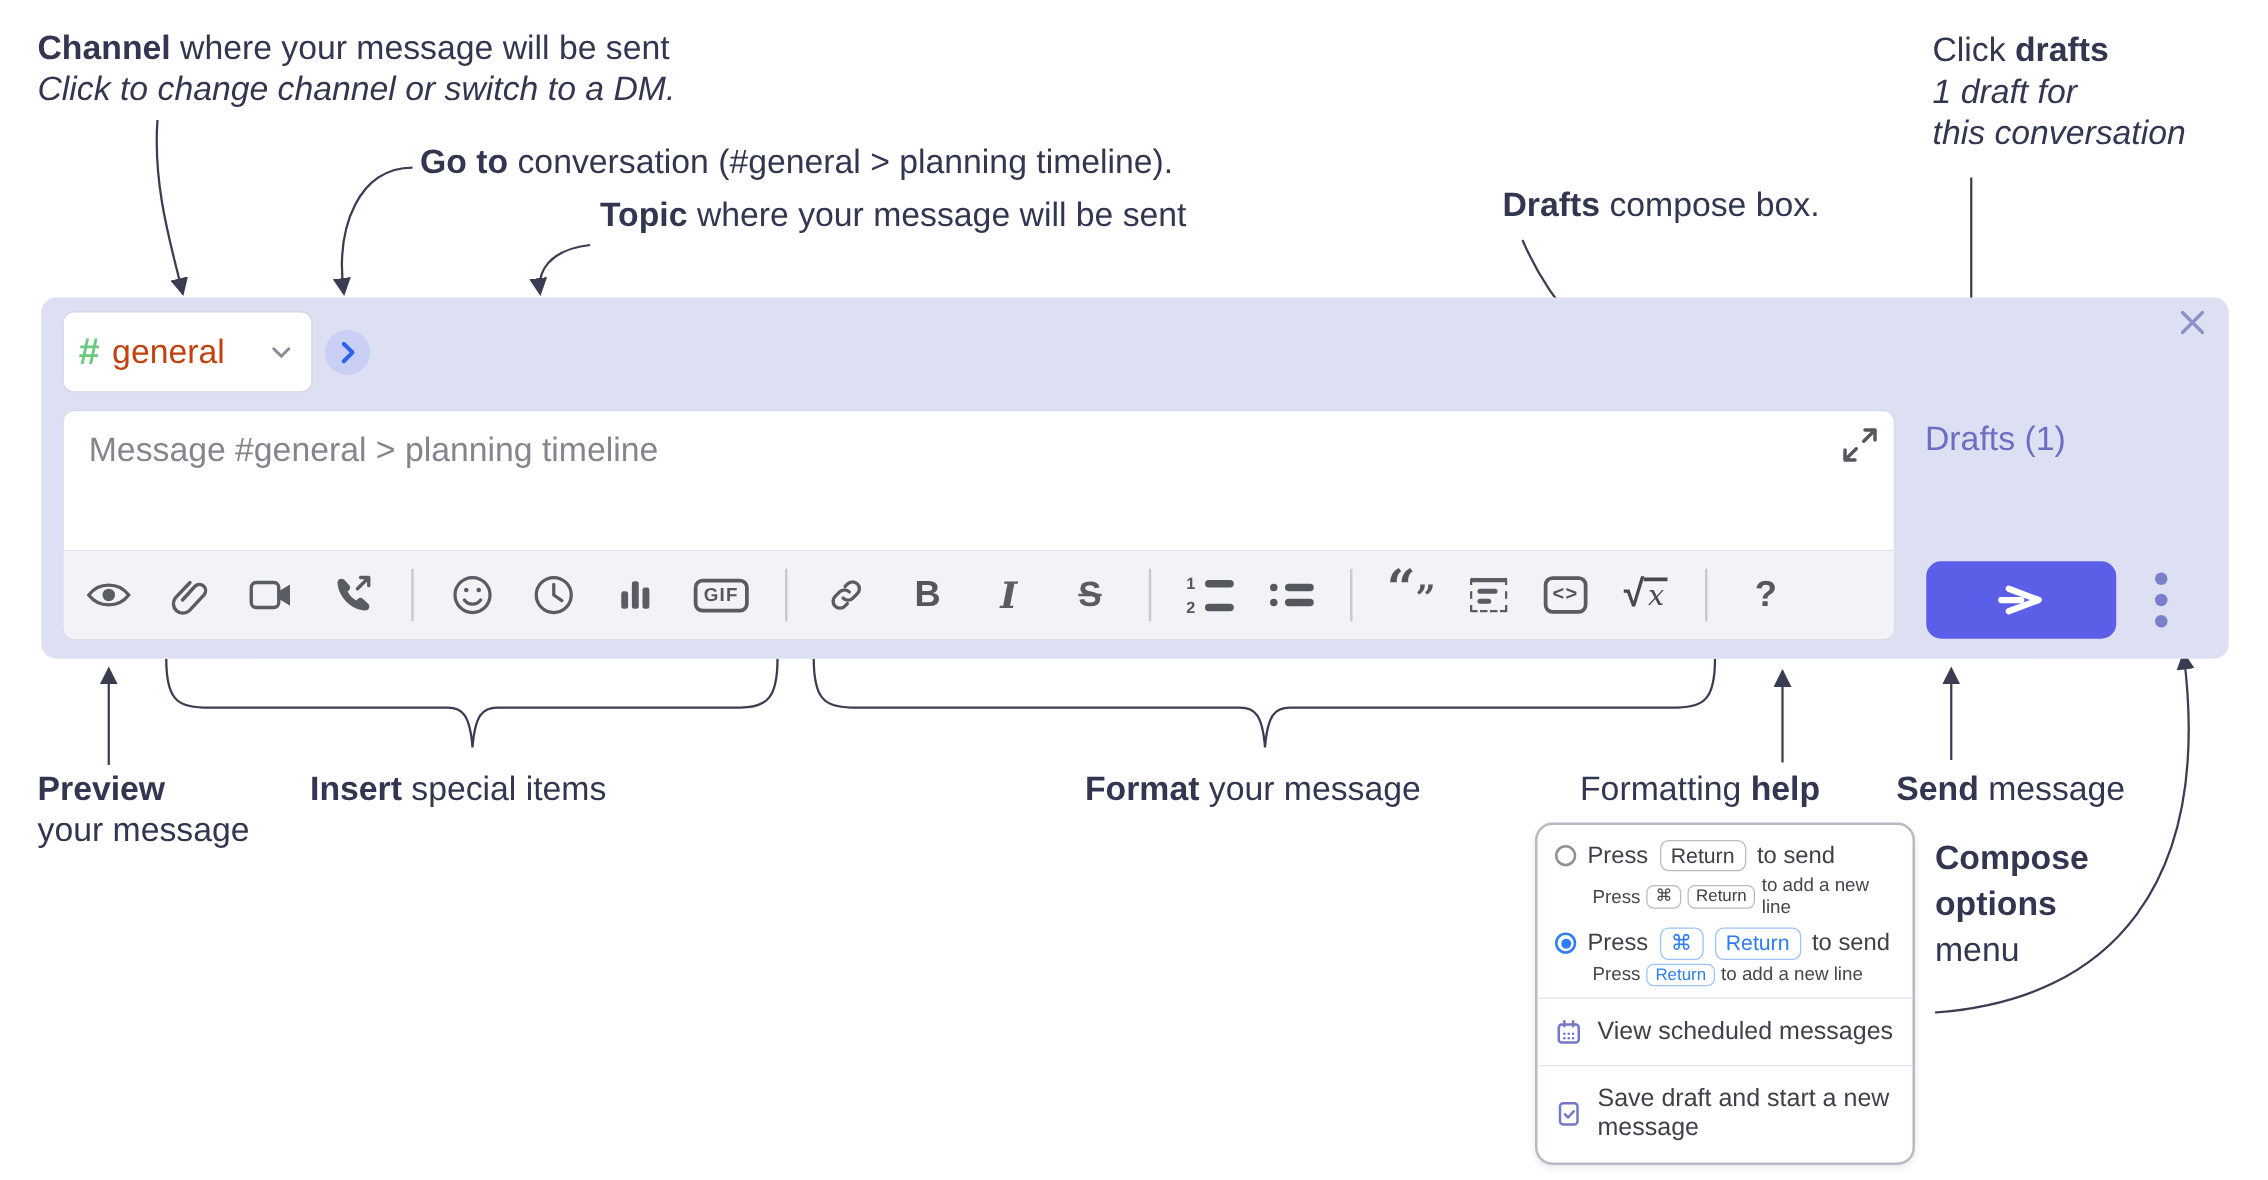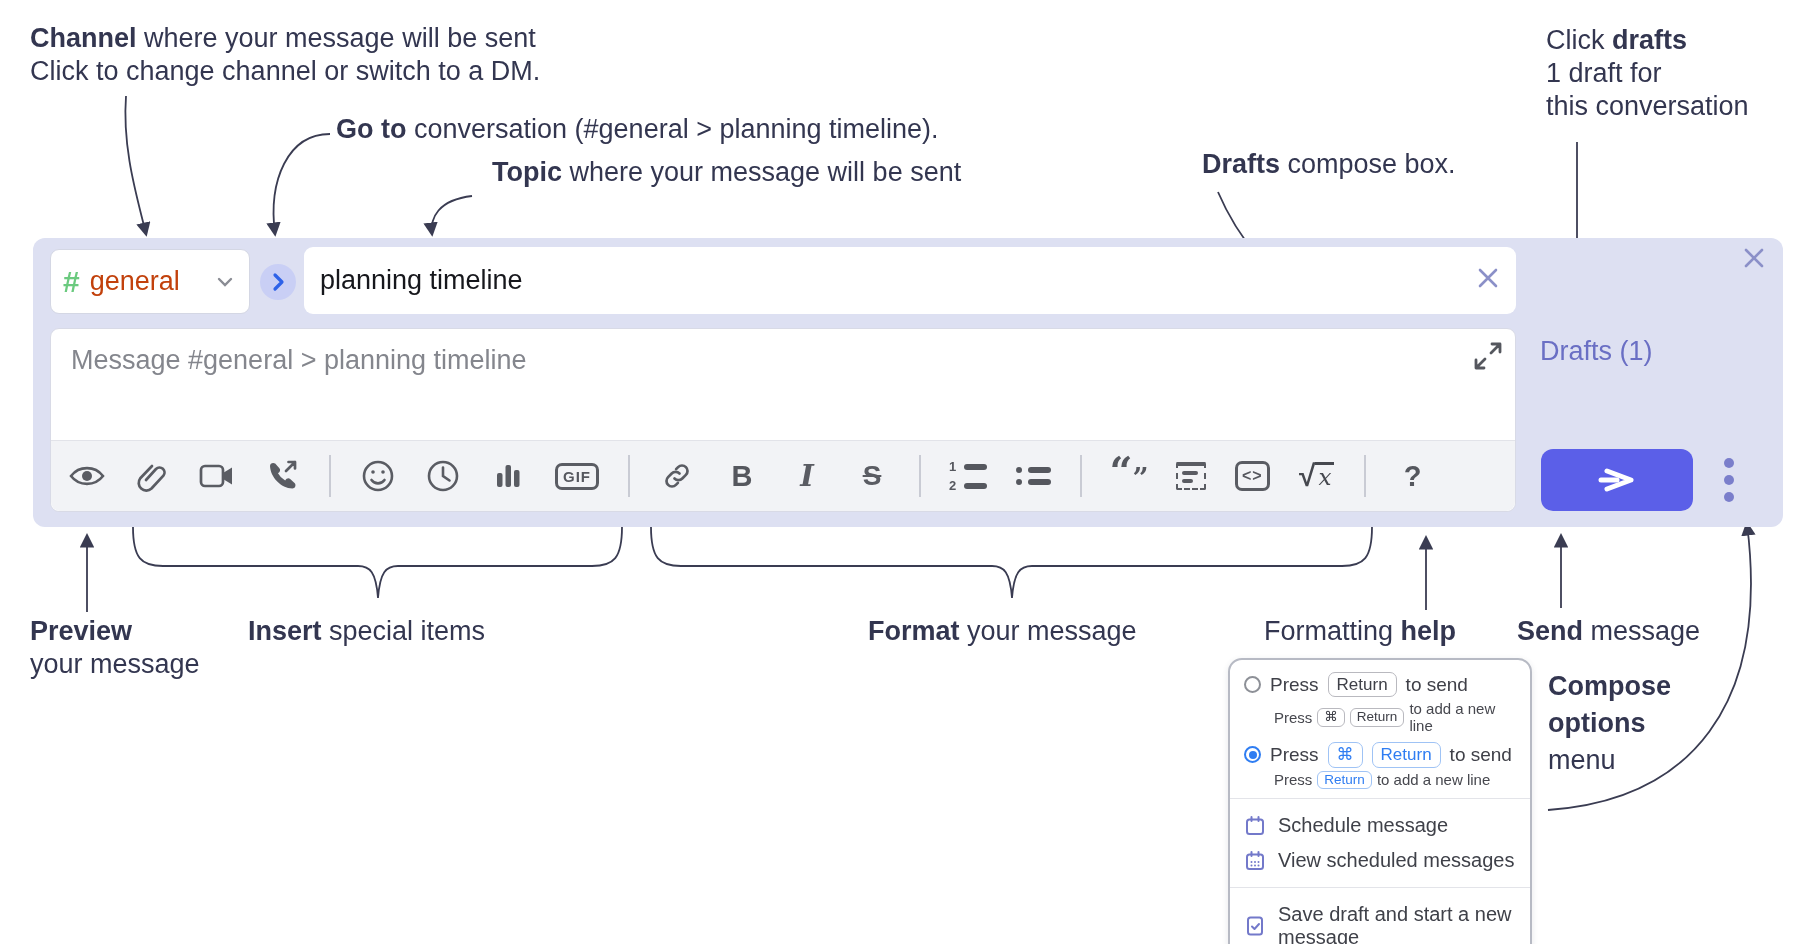--- a/index.html
+++ b/index.html
@@ -2,21 +2,21 @@
 <html><head>
 <meta charset="utf-8">
 <style>
   html,body{margin:0;padding:0;background:#ffffff;}
   body{width:1814px;height:944px;overflow:hidden;font-family:"Liberation Sans",sans-serif;color:#333650;}
   .stage{position:relative;width:1790px;height:944px;}
 
   
   .note{position:absolute;font-size:27px;line-height:33px;color:#333650;}
   .note b{font-weight:700;}
-  .note .it{}
+  .note .it{font-style:italic;}
   .svg-overlay{position:absolute;left:0;top:0;width:1814px;height:944px;pointer-events:none;}
 
   
   .compose-box{position:absolute;left:33px;top:238px;width:1750px;height:289px;background:#dde0f2;border-radius:12px;}
   .chip{position:absolute;left:17px;top:11px;width:200px;height:65px;background:#fff;border:1px solid #d4d7e4;border-radius:9px;display:flex;align-items:center;gap:10px;padding:0 12px;box-sizing:border-box;cursor:pointer;}
   .chip .hash{color:#6bca7f;font-weight:700;font-size:30px;line-height:1;}
   .chip .cname{font-size:27px;color:#c2410c;}
   .chip .chev{margin-left:auto;display:flex;}
   .go-btn{position:absolute;left:227px;top:26px;width:36px;height:36px;border-radius:50%;background:#c9cff5;display:flex;align-items:center;justify-content:center;cursor:pointer;}
   .topic-wrap{position:absolute;left:271px;top:9px;width:1212px;height:67px;background:#fff;border-radius:9px;}
@@ -96,21 +96,21 @@
     </g>
   </svg>
 
   <div class="note" style="left:30px;top:22px;">
     <div><b>Channel</b><span> where your message will be sent</span></div>
     <div class="it">Click to change channel or switch to a DM.</div>
   </div>
   <div class="note" style="left:336px;top:113px;">
     <b>Go to</b><span> conversation (#general &gt; planning timeline).</span>
   </div>
-  <div class="note" style="left:492px;top:156px;">
+  <div class="note" style="left:480px;top:156px;">
     <b>Topic</b><span> where your message will be sent</span>
   </div>
   <div class="note" style="left:1546px;top:24px;">
     <div><span>Click </span><b>drafts</b></div>
     <div class="it">1 draft for</div>
     <div class="it">this conversation</div>
   </div>
   <div class="note" style="left:1202px;top:148px;">
     <b>Drafts</b><span> compose box.</span>
   </div>
@@ -126,28 +126,20 @@
           </svg>
       </span>
     </div>
 
     <div class="go-btn">
       <svg width="22" height="22" viewBox="0 0 22 22" fill="none" stroke="#2e62e8" stroke-width="3.2" stroke-linecap="round" stroke-linejoin="round">
           <path d="M8,4 L15,11 L8,18"></path>
         </svg>
     </div>
 
-    <div class="topic-wrap">
-      <input class="topic-input" type="text" value="planning timeline" style="">
-      <span class="topic-clear">
-        <svg width="28" height="28" viewBox="0 0 28 28" stroke="#8b90c8" stroke-width="2.6" stroke-linecap="round">
-            <path d="M6,6 L22,22 M22,6 L6,22"></path>
-          </svg>
-      </span>
-    </div>
 
     <span class="box-close">
       <svg width="30" height="30" viewBox="0 0 30 30" stroke="#8b90c8" stroke-width="2.6" stroke-linecap="round">
           <path d="M7,7 L23,23 M23,7 L7,23"></path>
         </svg>
     </span>
 
     <div class="msg-container">
       <textarea class="msg-textarea" placeholder="Message #general &gt; planning timeline" style=""></textarea>
       <span class="expand-btn">
@@ -311,27 +303,20 @@
       <span class="key blue">⌘</span>
       <span class="key blue">Return</span>
       <span>to send</span>
     </div>
     <div class="psub">
       <span>Press</span>
       <span class="key sm blue">Return</span>
       <span>to add a new line</span>
     </div>
     <div class="pdiv"></div>
-    <div class="pitem">
-      <svg width="22" height="22" viewBox="0 0 22 22" fill="none" stroke="#7379ca" stroke-width="2" stroke-linecap="round">
-          <rect x="3" y="4.5" width="16" height="14.5" rx="2.5"></rect>
-          <path d="M7.5,2 v4 M14.5,2 v4"></path>
-        </svg>
-      <span>Schedule message</span>
-    </div>
     <div class="pitem">
       <svg width="22" height="22" viewBox="0 0 22 22" fill="none" stroke="#7379ca" stroke-width="2" stroke-linecap="round">
           <rect x="3" y="4.5" width="16" height="14.5" rx="2.5"></rect>
           <path d="M7.5,2 v4 M14.5,2 v4"></path>
           <g fill="#7379ca" stroke="none">
             <circle cx="7.5" cy="12" r="1"></circle>
             <circle cx="11" cy="12" r="1"></circle>
             <circle cx="14.5" cy="12" r="1"></circle>
             <circle cx="7.5" cy="15.5" r="1"></circle>
             <circle cx="11" cy="15.5" r="1"></circle>

